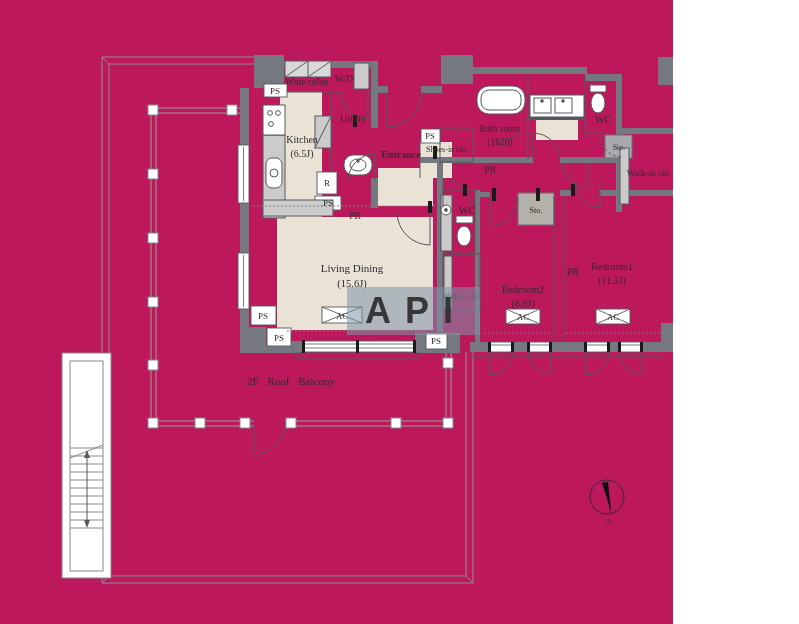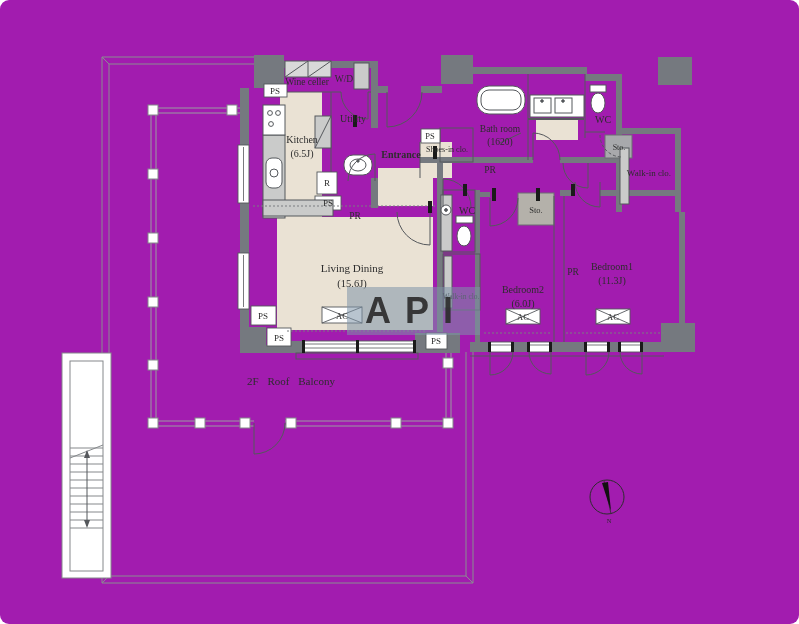--- a/index.html
+++ b/index.html
@@ -1,16 +1,16 @@
 <!DOCTYPE html>
 <html><head>
 <meta charset="utf-8">
 <style>
   html,body{margin:0;padding:0;background:#ffffff;}
-  .plan-wrap{position:relative;width:799px;height:624px;background:#a21caf;overflow:hidden;border-radius:9px;}
+  .plan-wrap{position:relative;width:673px;height:624px;background:#be185d;overflow:hidden;}
   svg{position:absolute;left:0;top:0;}
   text{font-family:"Liberation Serif", serif; fill:#2d2d2d;}
   .wm-text{font-family:"Liberation Sans", sans-serif; font-weight:bold;}
 </style>
 </head>
 <body>
 
 <div class="plan-wrap">
 <svg width="799" height="624" viewBox="0 0 799 624">
 

